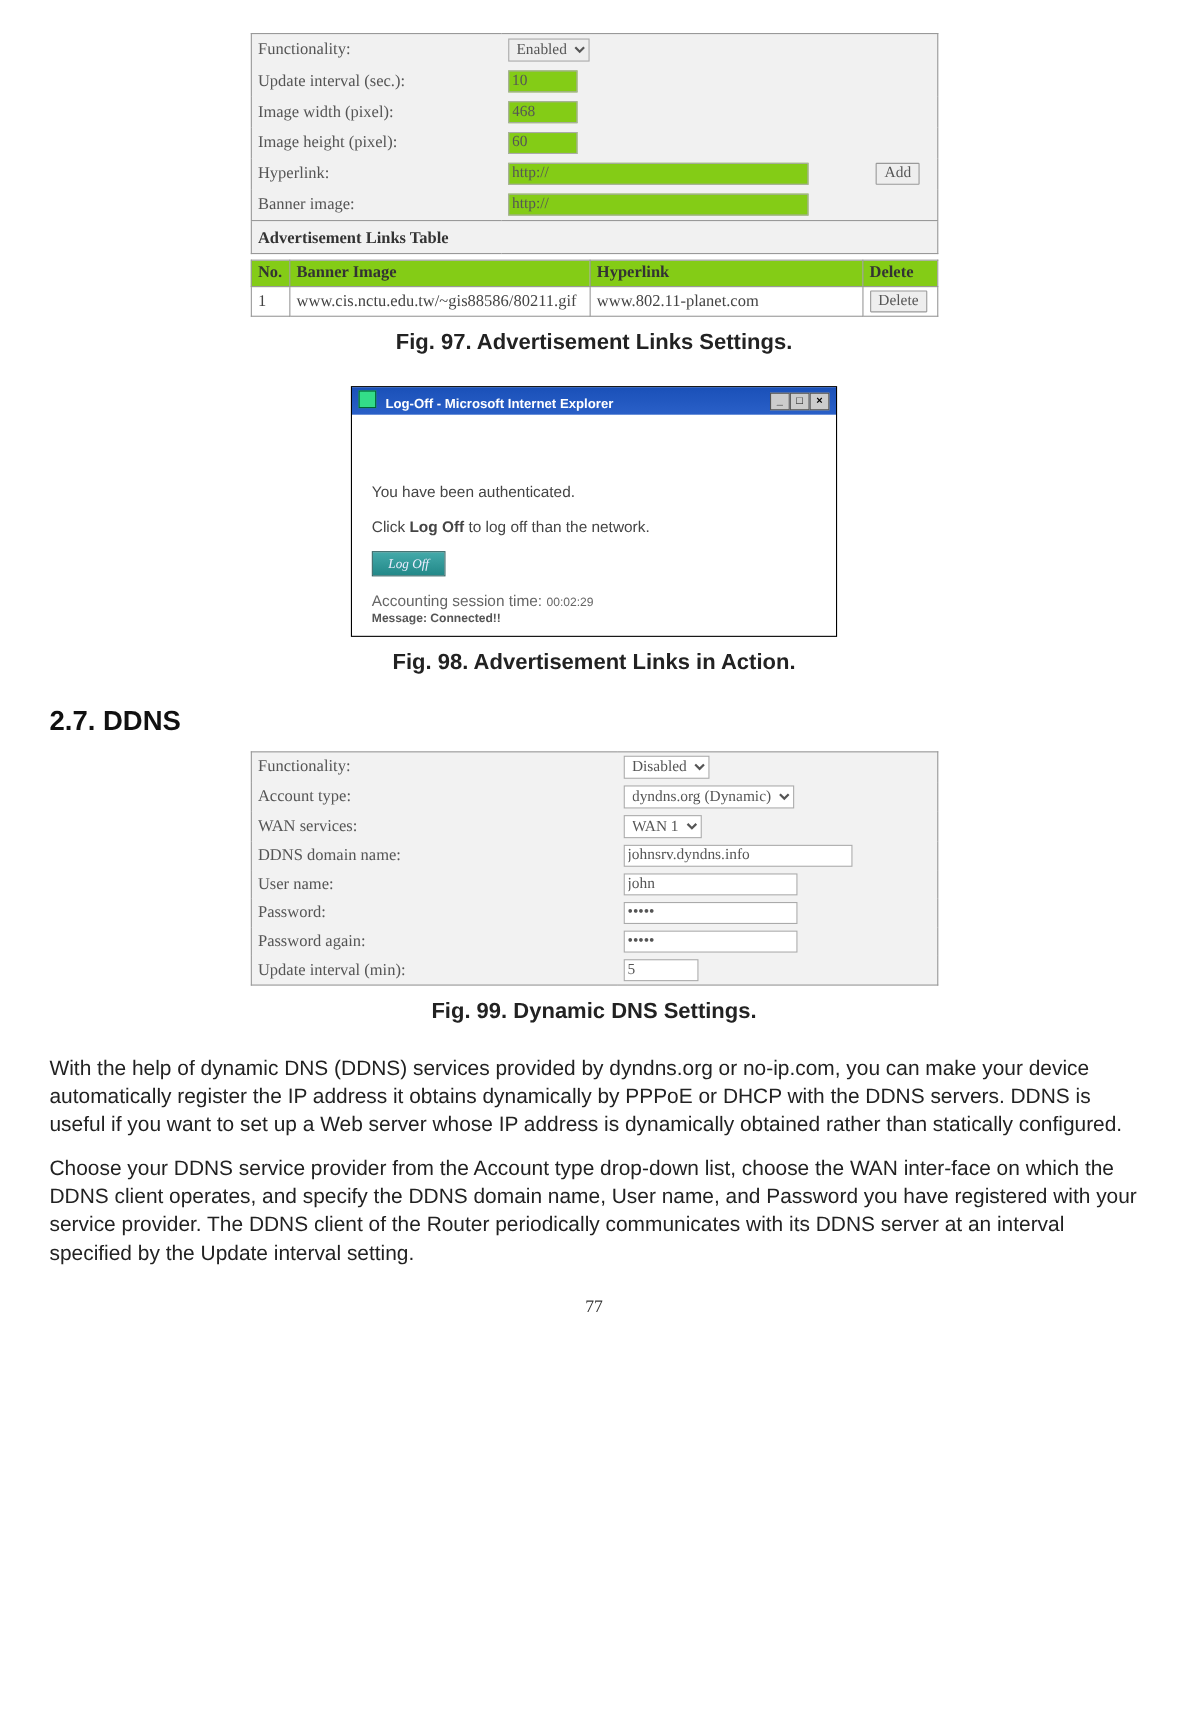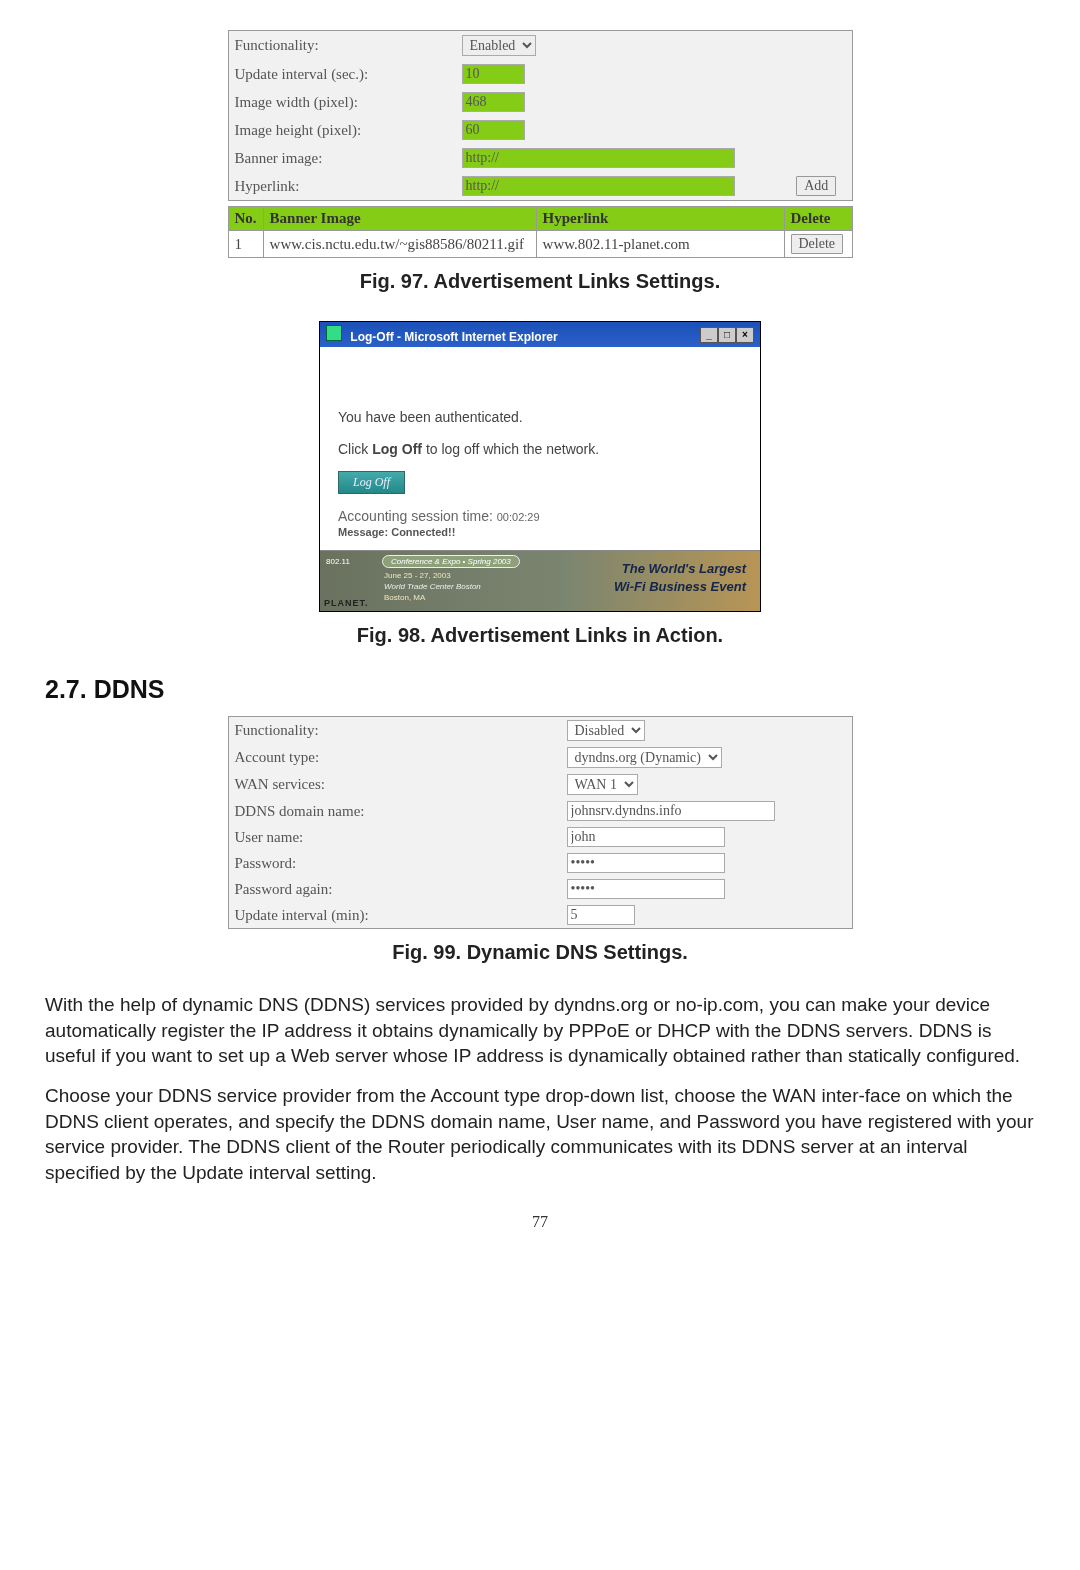--- a/index.html
+++ b/index.html
@@ -222,28 +222,31 @@
     <td>Image width (pixel):</td>
     <td><input type="text" class="small-input" value="468" style=""></td>
     <td></td>
   </tr>
   <tr>
     <td>Image height (pixel):</td>
     <td><input type="text" class="small-input" value="60" style=""></td>
     <td></td>
   </tr>
   <tr>
-    <td>Banner image:</td>
-    <td colspan="2"><input type="text" class="mid-input" value="http://" style=""></td>
-  </tr>
-  <tr>
     <td>Hyperlink:</td>
     <td><input type="text" class="mid-input" value="http://" style=""></td>
     <td><button class="btn">Add</button></td>
   </tr>
+  <tr>
+    <td>Banner image:</td>
+    <td colspan="2"><input type="text" class="mid-input" value="http://" style=""></td>
+  </tr>
+  <tr class="sep">
+        <td colspan="3" class="subhead">Advertisement Links Table</td>
+      </tr>
 </tbody>
   </table>
 
 <table class="grid-table">
   <tbody>
       <tr>
     <th class="no-col">No.</th>
     <th class="img-col">Banner Image</th>
     <th>Hyperlink</th>
     <th class="del-col">Delete</th>
@@ -267,40 +270,30 @@
     </span>
     <span class="ie-ctrls">
       <span>_</span>
       <span>□</span>
       <span>×</span>
     </span>
   </div>
   <div class="ie-body">
     <div class="auth">You have been authenticated.</div>
     <div class="logoff-line">
-      <span>Click </span><b>Log Off</b><span> to log off which the network.</span>
+      <span>Click </span><b>Log Off</b><span> to log off than the network.</span>
     </div>
     <div class="logoff-btn">Log Off</div>
     <div class="sess">
       <span>Accounting session time:</span>
       <span class="time">00:02:29</span>
     </div>
     <div class="msg">
       <span>Message:</span> <span>Connected!!</span>
     </div>
-    <div class="banner">
-      <div class="left-block">802.11</div>
-      <div class="planet">PLANET.</div>
-      <div class="pill">Conference &amp; Expo • Spring 2003</div>
-      <div class="dates">June 25 - 27, 2003</div>
-      <div class="venue">World Trade Center Boston</div>
-      <div class="city">Boston, MA</div>
-      <div class="tag1">The World's Largest</div>
-      <div class="tag2">Wi-Fi Business Event</div>
-    </div>
   </div>
 </div>
 
 <div class="caption">Fig. 98. Advertisement Links in Action.</div>
 
 <div class="section-h">2.7. DDNS</div>
 
 <table class="ddns-table">
   <tbody>
       <tr>

